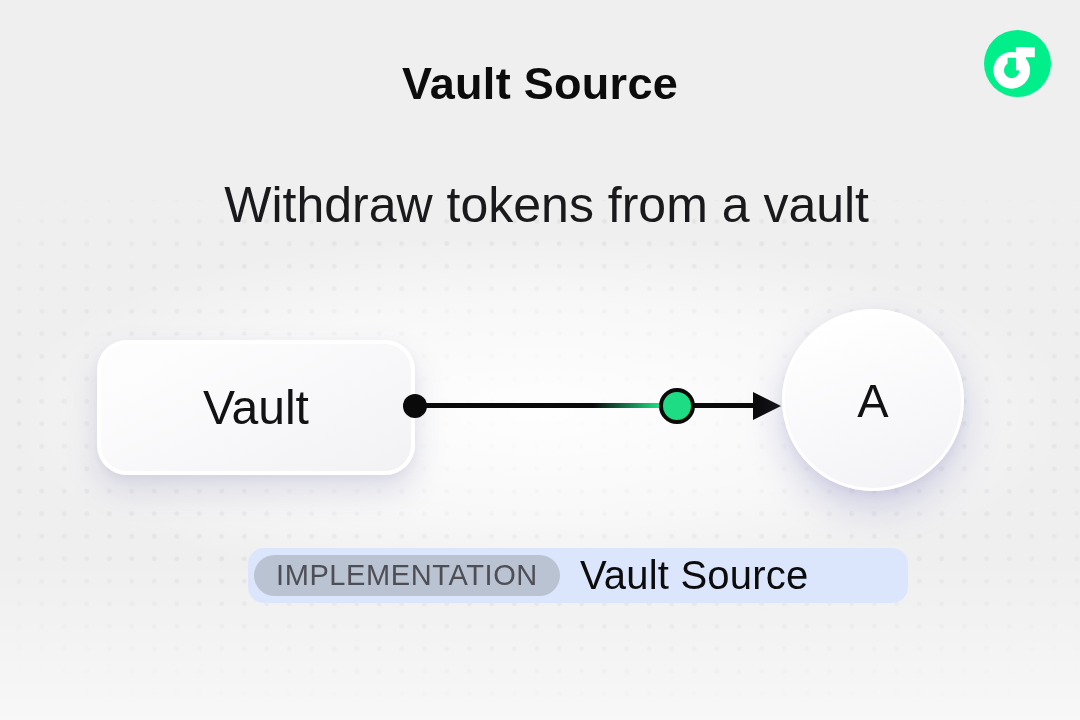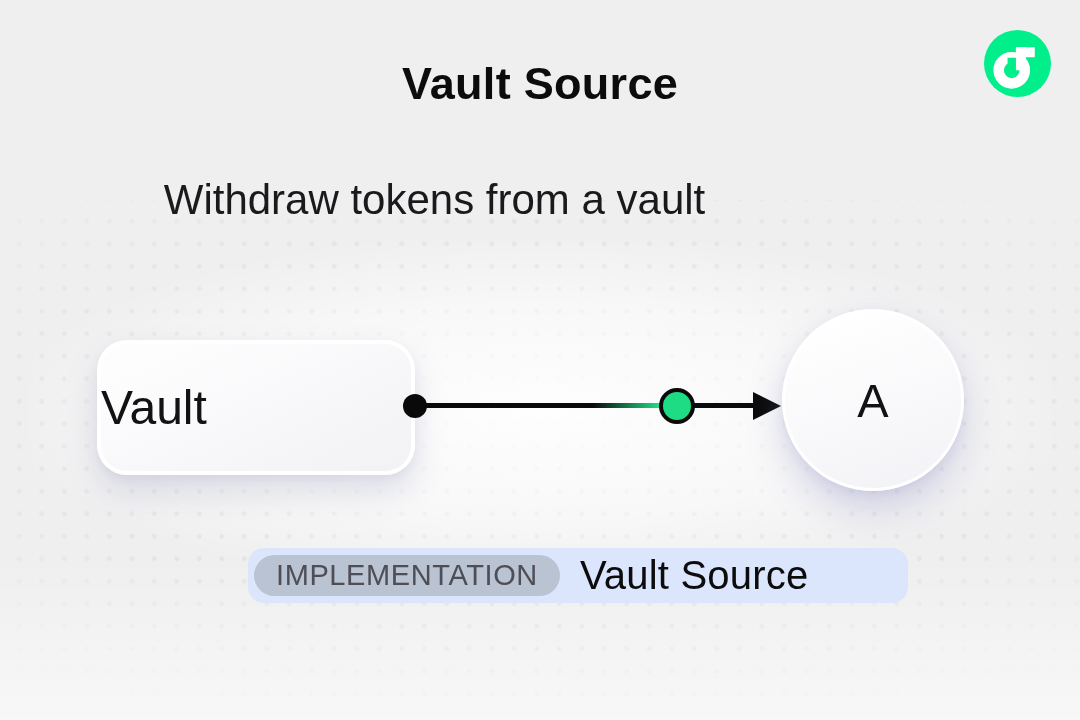--- a/index.html
+++ b/index.html
@@ -66,39 +66,40 @@
     font-weight: 800;
     letter-spacing: 0.3px;
     color: var(--ink, #0c0c0d);
   }
 
   .page-subtitle {
     position: absolute;
     left: 0;
     top: 176px;
     width: 869px;
-    text-align: center;
-    font-size: 42px;
+    text-align: right;
+    font-size: 50px;
     font-weight: 400;
     color: #1a1a1d;
   }
 
   .vault-node {
     position: absolute;
     left: 97px;
     top: 340px;
     width: 318px;
     height: 135px;
     box-sizing: border-box;
     border-radius: 30px;
     border: 4px solid rgba(255,255,255,0.95);
     background: linear-gradient(155deg, #fdfdfe 15%, #f2f2f5 100%);
     box-shadow: 0 16px 32px rgba(110,114,160,0.20), 0 4px 8px rgba(110,114,160,0.08);
     display: flex;
     align-items: center;
+    justify-content: center;
   }
   .vault-node-label {
     font-size: 48px;
     color: #121214;
   }
 
   .start-dot {
     position: absolute;
     left: 403px;
     top: 394px;

